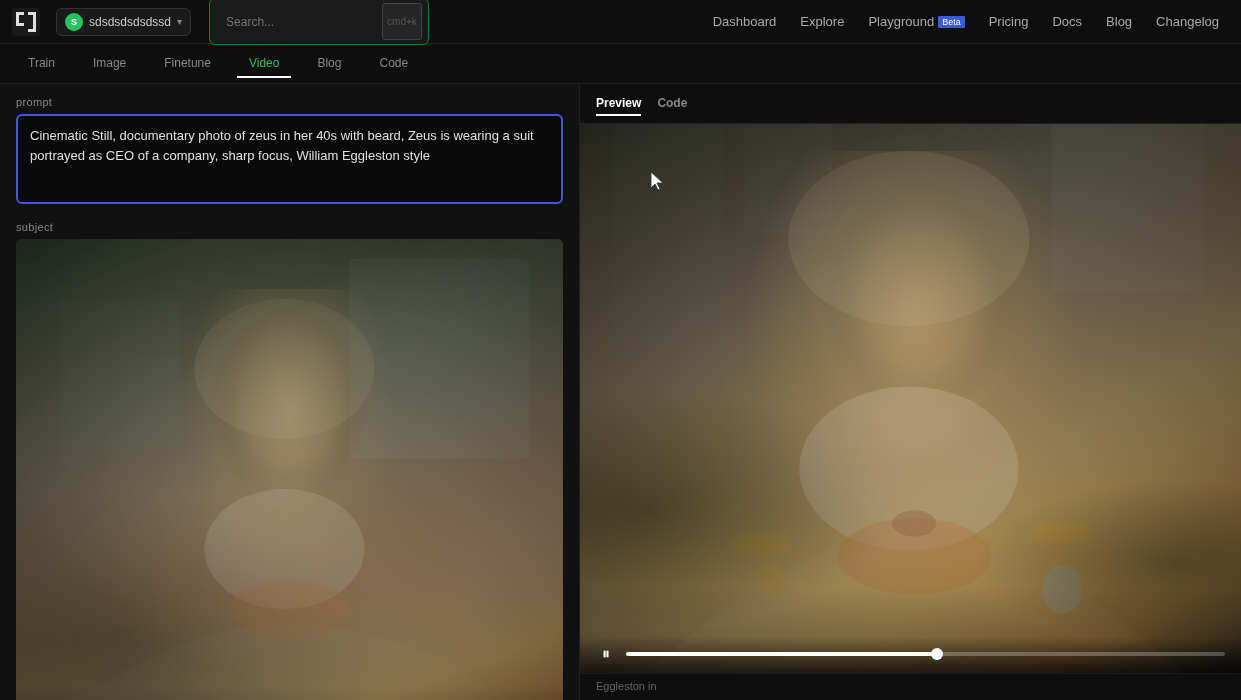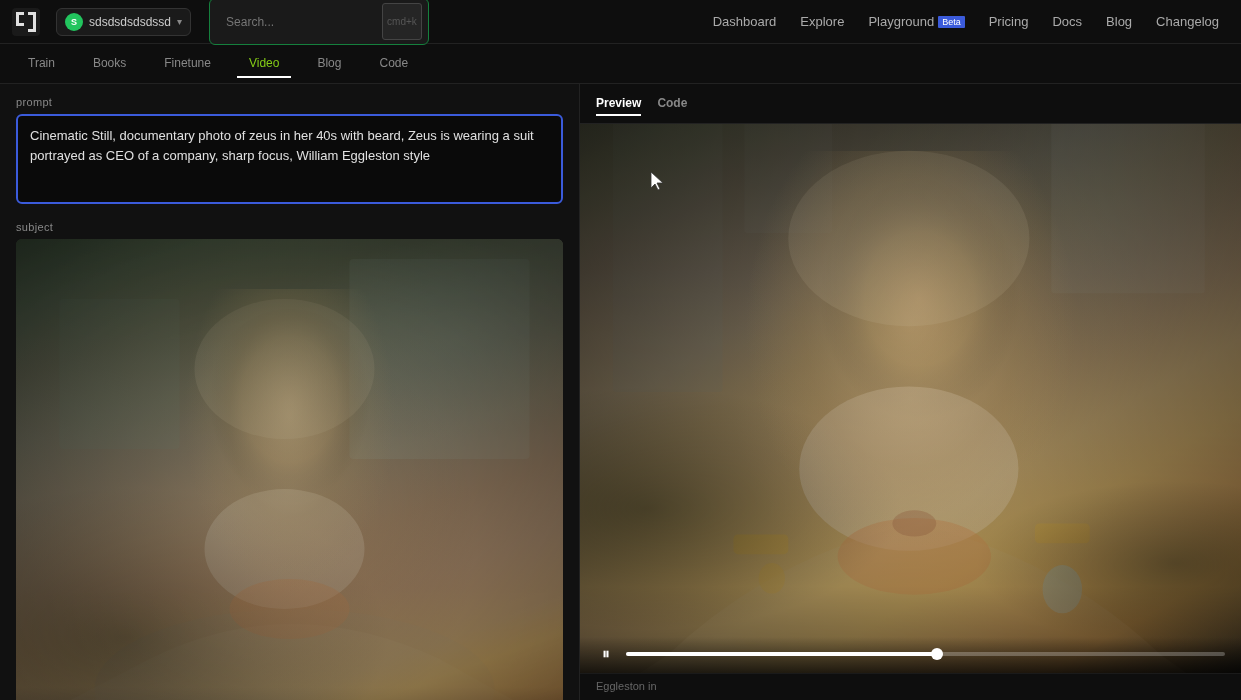--- a/index.html
+++ b/index.html
@@ -141,21 +141,21 @@
     }
 
     .sub-nav-item {
       color: #888;
       font-size: 12px;
       padding: 6px 12px;
       cursor: pointer;
       border-bottom: 2px solid transparent;
     }
     .sub-nav-item.active {
-      color: #84cc16;
+      color: #22c55e;
       border-bottom: 2px solid #fff;
     }
 
     
     .main-layout {
       display: flex;
       height: calc(700px - 44px - 40px);
     }
 
     
@@ -437,21 +437,21 @@
     </a>
     <a class="nav-link">Pricing</a>
     <a class="nav-link">Docs</a>
     <a class="nav-link">Blog</a>
     <a class="nav-link">Changelog</a>
   </div>
 </nav>
 
 <div class="sub-nav">
   <div class="sub-nav-item">Train</div>
-  <div class="sub-nav-item">Books</div>
+  <div class="sub-nav-item">Image</div>
   <div class="sub-nav-item">Finetune</div>
   <div class="sub-nav-item active">Video</div>
   <div class="sub-nav-item">Blog</div>
   <div class="sub-nav-item">Code</div>
 </div>
 
 <div class="main-layout">
 
   <div class="left-panel">
     <div class="field-label">prompt</div>

